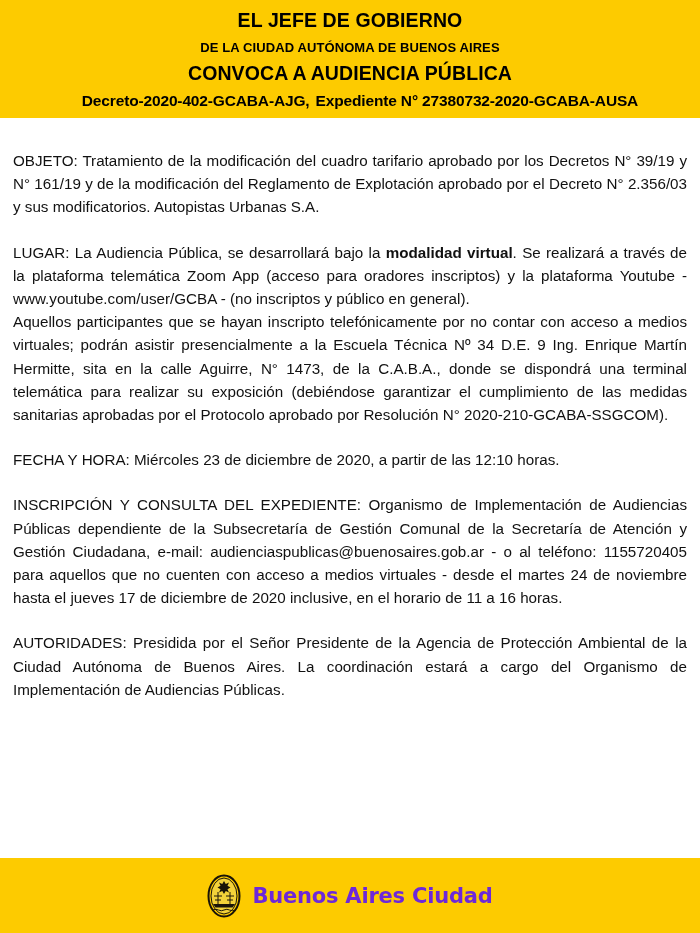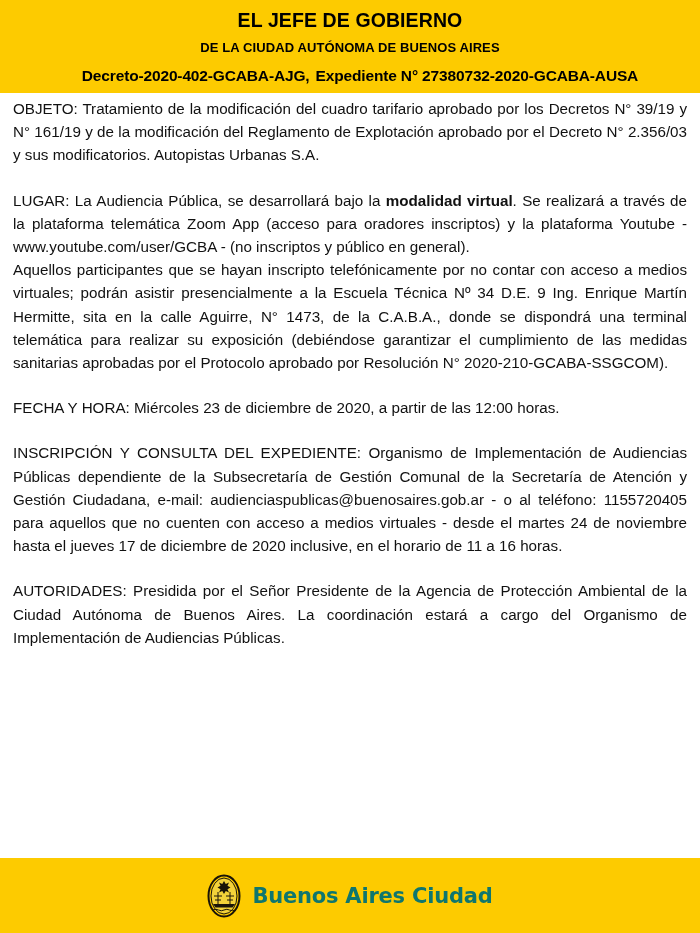--- a/index.html
+++ b/index.html
@@ -61,21 +61,21 @@
     margin-left: 20px;
   }
   .decree-sep {
     display: inline-block;
     width: 6px;
   }
 
   
   .body-area {
     flex: 1 1 auto;
-    padding: 4px 13px 0 13px;
+    padding: 31px 13px 0 13px;
     box-sizing: border-box;
   }
   p.para {
     margin: 0 0 0 0;
     font-size: 15.2px;
     line-height: 23.2px;
     text-align: justify;
     text-justify: inter-word;
     color: #111111;
   }
@@ -102,49 +102,50 @@
   }
   .crest {
     width: 34px;
     height: 44px;
     flex: 0 0 auto;
     display: block;
   }
   .brand-text {
     font-size: 21px;
     font-weight: bold;
-    color: #0f766e;
+    color: #6d28d9;
     letter-spacing: -0.2px;
     font-family: "DejaVu Sans", sans-serif;
   }
 </style>
 </head>
 <body>
 
 <div class="poster">
 
   <div class="header-band">
     <div class="header-titles">
       <div class="title-line-1">EL JEFE DE GOBIERNO</div>
       <div class="title-line-2">DE LA CIUDAD AUTÓNOMA DE BUENOS AIRES</div>
+      <div class="title-line-3">CONVOCA A AUDIENCIA PÚBLICA</div>
     </div>
     <div class="decree-line">
       <span>Decreto-2020-402-GCABA-AJG,</span><span class="decree-sep"></span><span>Expediente N° 27380732-2020-GCABA-AUSA</span>
     </div>
   </div>
 
   <div class="body-area">
 
     <p class="para nogap">OBJETO: Tratamiento de la modificación del cuadro tarifario aprobado por los Decretos N° 39/19 y N° 161/19 y de la modificación del Reglamento de Explotación aprobado por el Decreto N° 2.356/03 y sus modificatorios. Autopistas Urbanas S.A.</p>
 
     <p class="para gap"><span>LUGAR: La Audiencia Pública, se desarrollará bajo la </span><span class="bold">modalidad virtual</span><span>. Se realizará a través de la plataforma telemática Zoom App (acceso para oradores inscriptos) y la plataforma Youtube - www.youtube.com/user/GCBA - (no inscriptos y público en general).</span></p>
 
     <p class="para nogap">Aquellos participantes que se hayan inscripto telefónicamente por no contar con acceso a medios virtuales; podrán asistir presencialmente a la Escuela Técnica Nº 34 D.E. 9 Ing. Enrique Martín Hermitte, sita en la calle Aguirre, N° 1473, de la C.A.B.A., donde se dispondrá una terminal telemática para realizar su exposición (debiéndose garantizar el cumplimiento de las medidas sanitarias aprobadas por el Protocolo aprobado por Resolución N° 2020-210-GCABA-SSGCOM).</p>
 
-    <p class="para gap">FECHA Y HORA: Miércoles 23 de diciembre de 2020, a partir de las 12:00 horas.</p>
+    <p class="para gap">FECHA Y HORA: Miércoles 23 de diciembre de 2020, a partir de las 12:10 horas.</p>
 
     <p class="para gap">INSCRIPCIÓN Y CONSULTA DEL EXPEDIENTE: Organismo de Implementación de Audiencias Públicas dependiente de la Subsecretaría de Gestión Comunal de la Secretaría de Atención y Gestión Ciudadana, e-mail: audienciaspublicas@buenosaires.gob.ar - o al teléfono: 1155720405 para aquellos que no cuenten con acceso a medios virtuales - desde el martes 24 de noviembre hasta el jueves 17 de diciembre de 2020 inclusive, en el horario de 11 a 16 horas.</p>
 
     <p class="para gap">AUTORIDADES: Presidida por el Señor Presidente de la Agencia de Protección Ambiental de la Ciudad Autónoma de Buenos Aires. La coordinación estará a cargo del Organismo de Implementación de Audiencias Públicas.</p>
 
 
   </div>
 
   <div class="footer-band">
 

